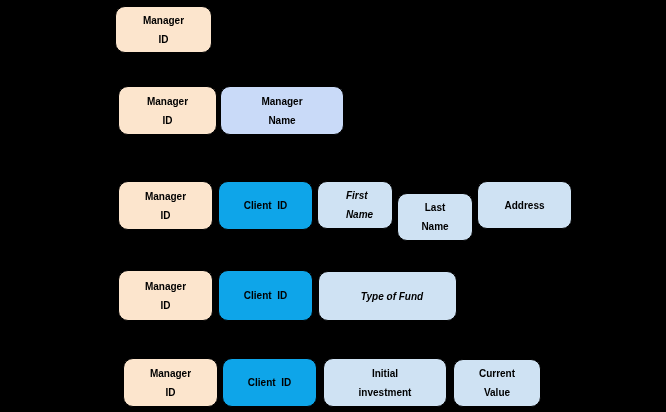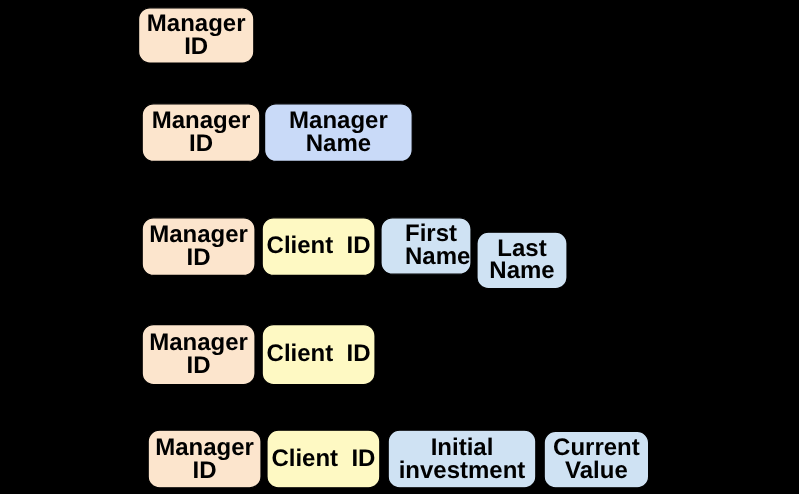--- a/index.html
+++ b/index.html
@@ -18,36 +18,37 @@
   .box {
     position: absolute;
     box-sizing: border-box;
     border: 1.5px solid #000000;
     border-radius: 10px;
     display: flex;
     align-items: center;
     justify-content: center;
     color: #000000;
     font-weight: bold;
-    font-size: 20px;
+    font-size: 10px;
     line-height: 19px;
   }
   .box .lbl {
     white-space: pre-wrap;
     text-align: center;
   }
   .box.align-left {
-    justify-content: flex-end;
+    justify-content: center;
     padding-left: 9px;
+    font-style: italic;
   }
   .box.align-left .lbl {
     text-align: left;
   }
   .peach      { background: #fce5cd; }
-  .green      { background: #fef9c3; }
+  .green      { background: #0ea5e9; }
   .cornflower { background: #c9daf8; }
   .lightblue  { background: #cfe2f3; }
 </style>
 </head>
 <body>
 
 <div class="canvas">
 
   <div class="box peach" style="left:115px; top:6px; width:97px; height:47px">
     <span class="lbl">Manager
@@ -71,27 +72,33 @@
     <span class="lbl">Client  ID</span>
   </div>
   <div class="box lightblue align-left" style="left:317px; top:181px; width:76px; height:48px">
     <span class="lbl">First
 Name</span>
   </div>
   <div class="box lightblue" style="left:397px; top:193px; width:76px; height:48px">
     <span class="lbl">Last
 Name</span>
   </div>
+  <div class="box lightblue" style="left:477px; top:181px; width:95px; height:48px">
+    <span class="lbl">Address</span>
+  </div>
 
   <div class="box peach" style="left:118px; top:270px; width:95px; height:51px">
     <span class="lbl">Manager
 ID</span>
   </div>
   <div class="box green" style="left:218px; top:270px; width:95px; height:51px">
     <span class="lbl">Client  ID</span>
+  </div>
+  <div class="box lightblue align-left" style="left:318px; top:271px; width:139px; height:50px">
+    <span class="lbl">Type of Fund</span>
   </div>
 
   <div class="box peach" style="left:123px; top:358px; width:95px; height:49px">
     <span class="lbl">Manager
 ID</span>
   </div>
   <div class="box green" style="left:222px; top:358px; width:95px; height:49px">
     <span class="lbl">Client  ID</span>
   </div>
   <div class="box lightblue" style="left:323px; top:358px; width:124px; height:49px">

